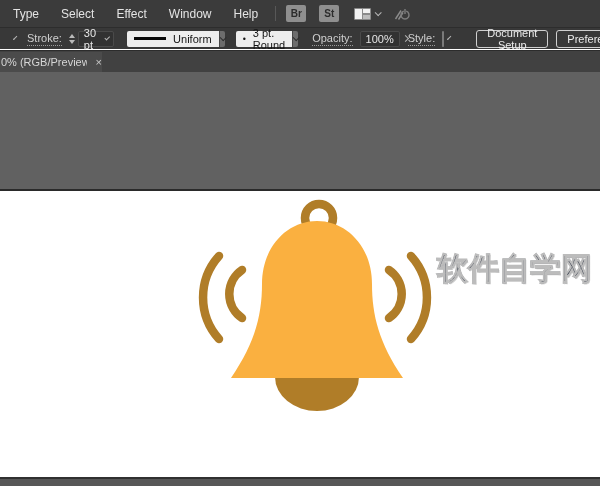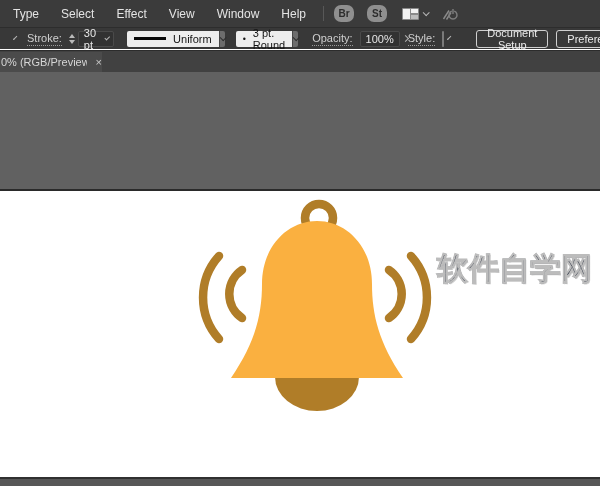--- a/index.html
+++ b/index.html
@@ -17,21 +17,21 @@
     background:#3b3b3b; display:flex; align-items:center;
   }
   .menus { display:flex; align-items:flex-start; height:100%; }
   .menu-item {
     color:#e4e4e4; font-size:12px; padding:0 11px; height:100%;
     display:flex; align-items:center; cursor:default;
   }
   .menu-item:first-child { padding-left:13px; }
   .vsep { width:1px; height:15px; background:#585858; margin:0 10px 0 6px; }
   .sq-btn {
-    width:20px; height:17px; border:none; border-radius:7px;
+    width:20px; height:17px; border:none; border-radius:2px;
     background:#8f8f8f; color:#2c2c2c; font-family:"Liberation Sans",sans-serif;
     font-size:10px; font-weight:bold; display:flex; align-items:center;
     justify-content:center; margin-right:13px;
   }
   .ws-icon {
     position:relative; width:17px; height:12px; background:#8a8a8a;
     border-radius:1px; margin:0 4px 0 2px; display:inline-block;
   }
   .ws-icon::before {
     content:""; position:absolute; left:1px; top:1px; bottom:1px; width:7px;
@@ -130,21 +130,20 @@
 </head>
 <body>
 
 <div class="app">
 
   <header class="menu-bar">
     <nav class="menus">
       <span class="menu-item">Type</span>
       <span class="menu-item">Select</span>
       <span class="menu-item">Effect</span>
-      <span class="menu-item">View</span>
       <span class="menu-item">Window</span>
       <span class="menu-item">Help</span>
     </nav>
     <span class="vsep"></span>
     <button class="sq-btn">Br</button>
     <button class="sq-btn">St</button>
     <span class="ws-icon"></span>
     <span class="chev small"></span>
     <svg class="power-icon" width="17" height="16" viewBox="0 0 17 16">
       <g stroke="#9a9a9a" stroke-width="1.4" fill="none">

